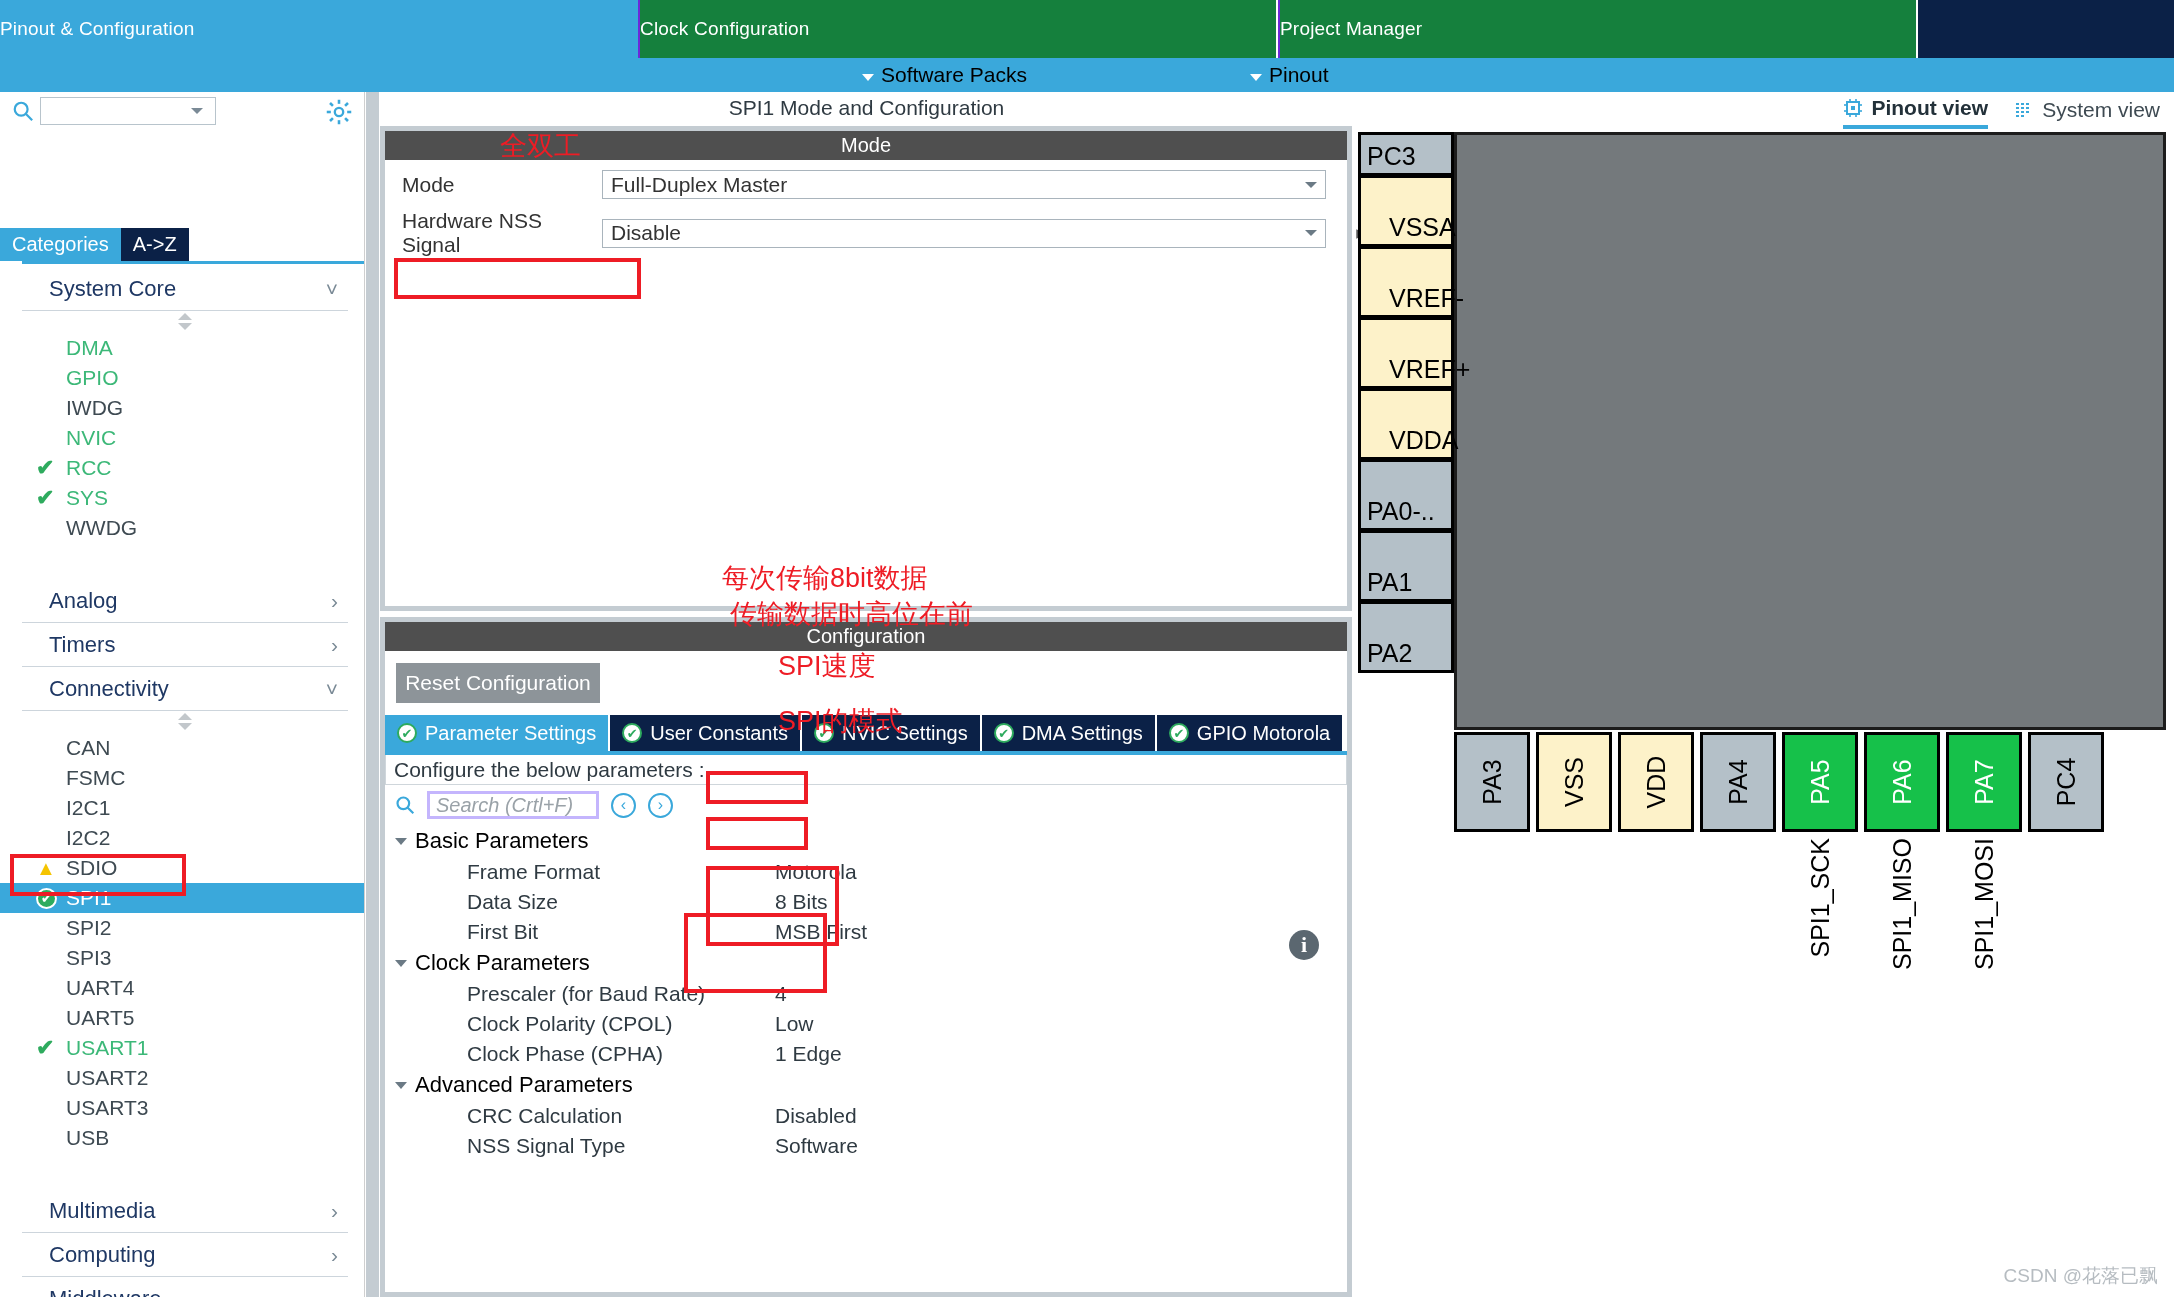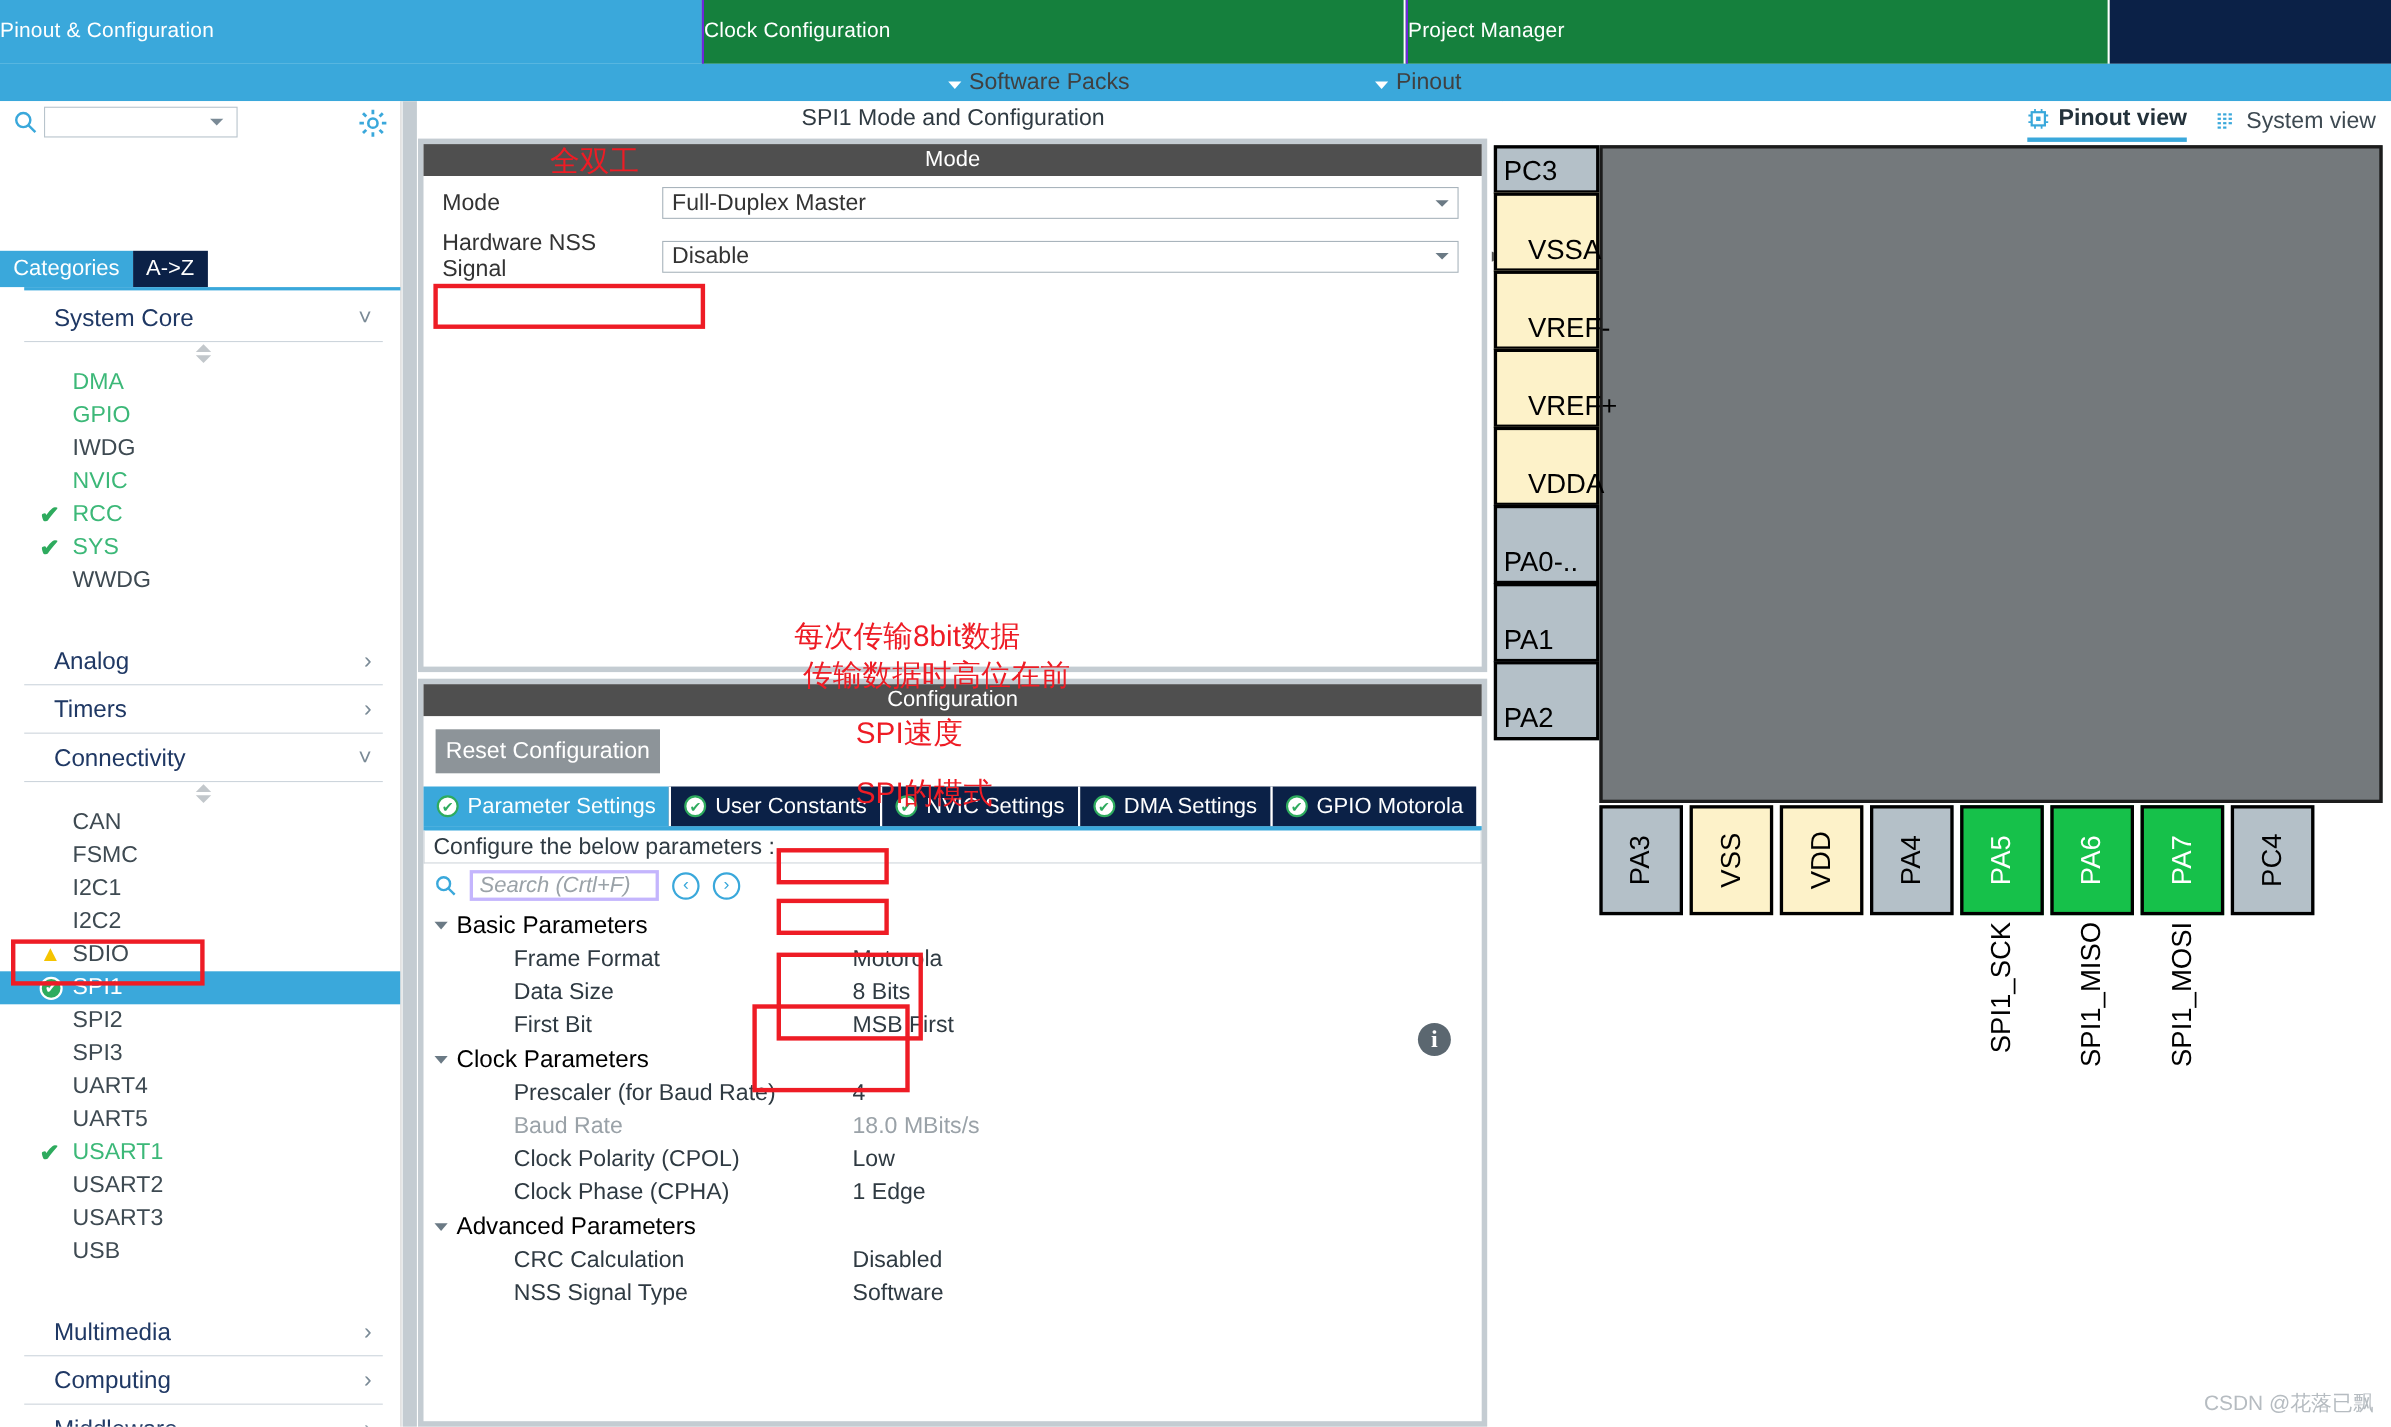--- a/index.html
+++ b/index.html
@@ -37,21 +37,21 @@
   .tab-project { width: 640px; }
   .tab-rest    { flex: 1; background:#0b2147; }
 
   
   .subbar {
     position: absolute; left: 0; top: 58px; width: 2174px; height: 34px;
     background: #3aa8db;
     display: flex; align-items: center;
   }
   .subbar-item {
-    color: #404040; font-size: 21px;
+    color: #000000; font-size: 21px;
     display: flex; align-items: center; gap: 7px;
   }
   .sp-packs { position: absolute; left: 862px; }
   .sp-pin   { position: absolute; left: 1250px; }
   .caret-down {
     display:inline-block; width:0;height:0;
     border-left:6px solid transparent;border-right:6px solid transparent;
     border-top:7px solid #ffffff; position: relative; top:2px;
   }
 
@@ -630,24 +630,20 @@
         <span class="param-val">MSB First</span>
       </div>
 
       <div class="grp-row">
         <span class="tri"></span>
         <span>Clock Parameters</span>
       </div>
       <div class="param-row">
         <span class="param-name">Prescaler (for Baud Rate)</span>
         <span class="param-val">4</span>
-      </div>
-      <div class="param-row dim">
-        <span class="param-name">Baud Rate</span>
-        <span class="param-val">18.0 MBits/s</span>
       </div>
       <div class="param-row">
         <span class="param-name">Clock Polarity (CPOL)</span>
         <span class="param-val">Low</span>
       </div>
       <div class="param-row">
         <span class="param-name">Clock Phase (CPHA)</span>
         <span class="param-val">1 Edge</span>
       </div>
 

